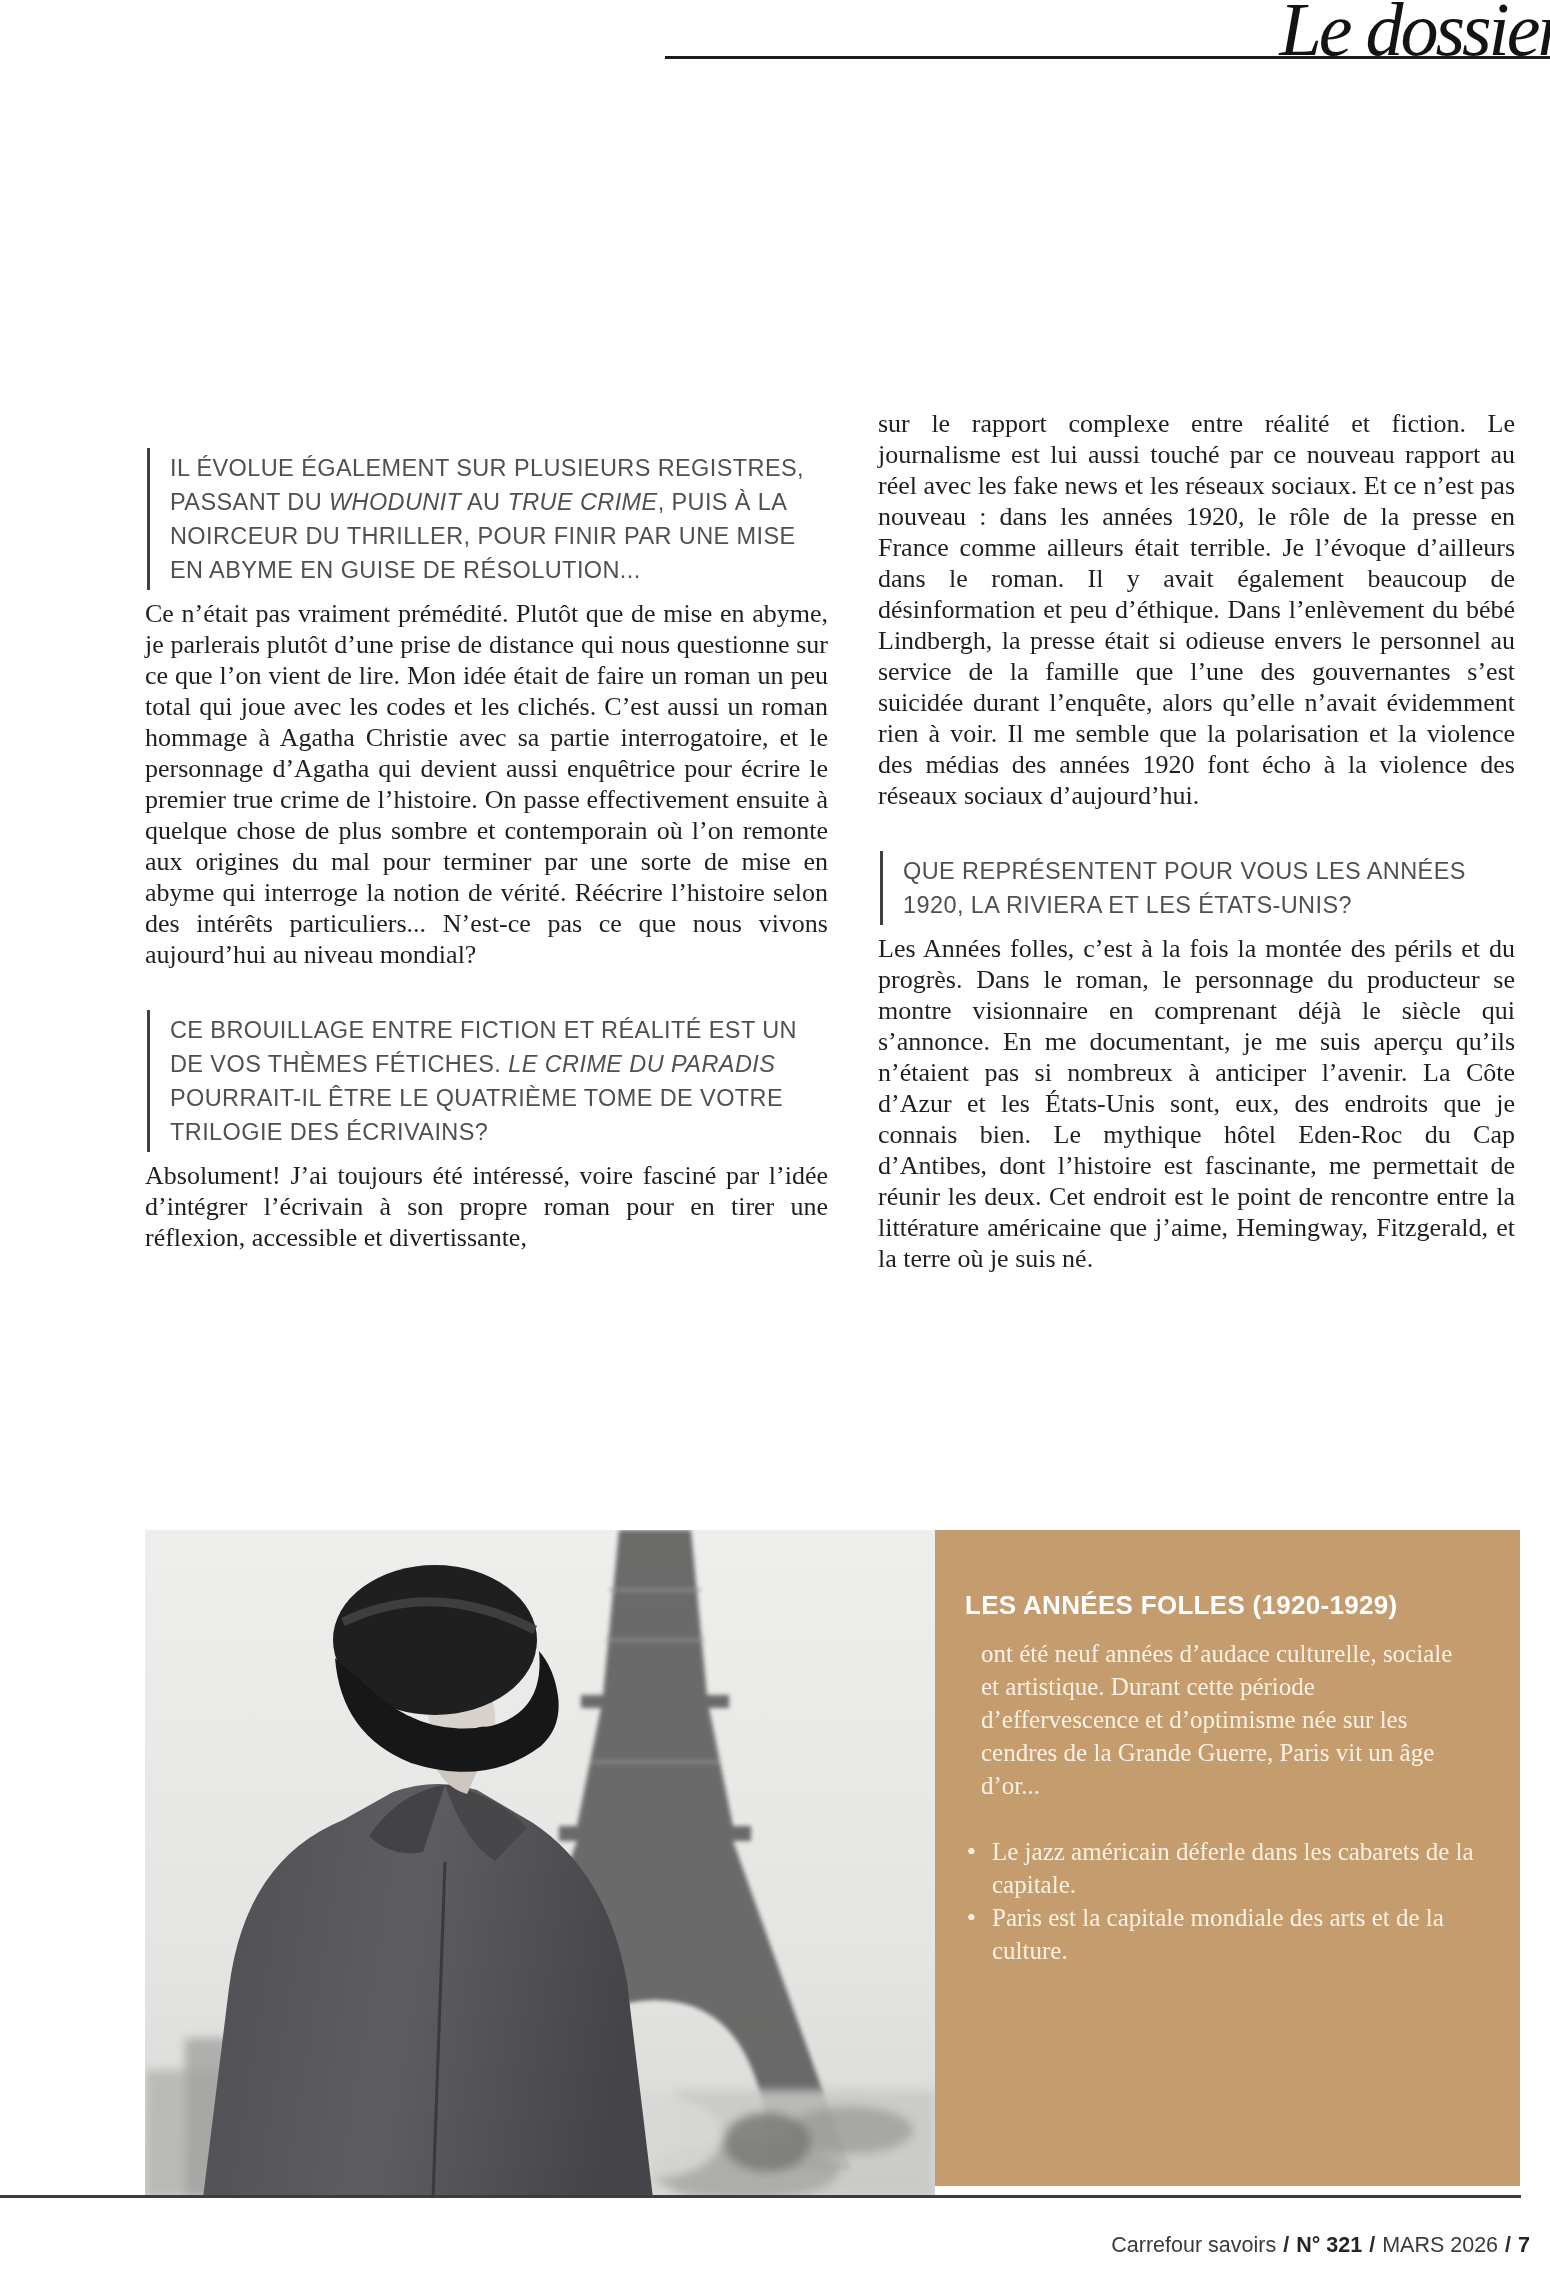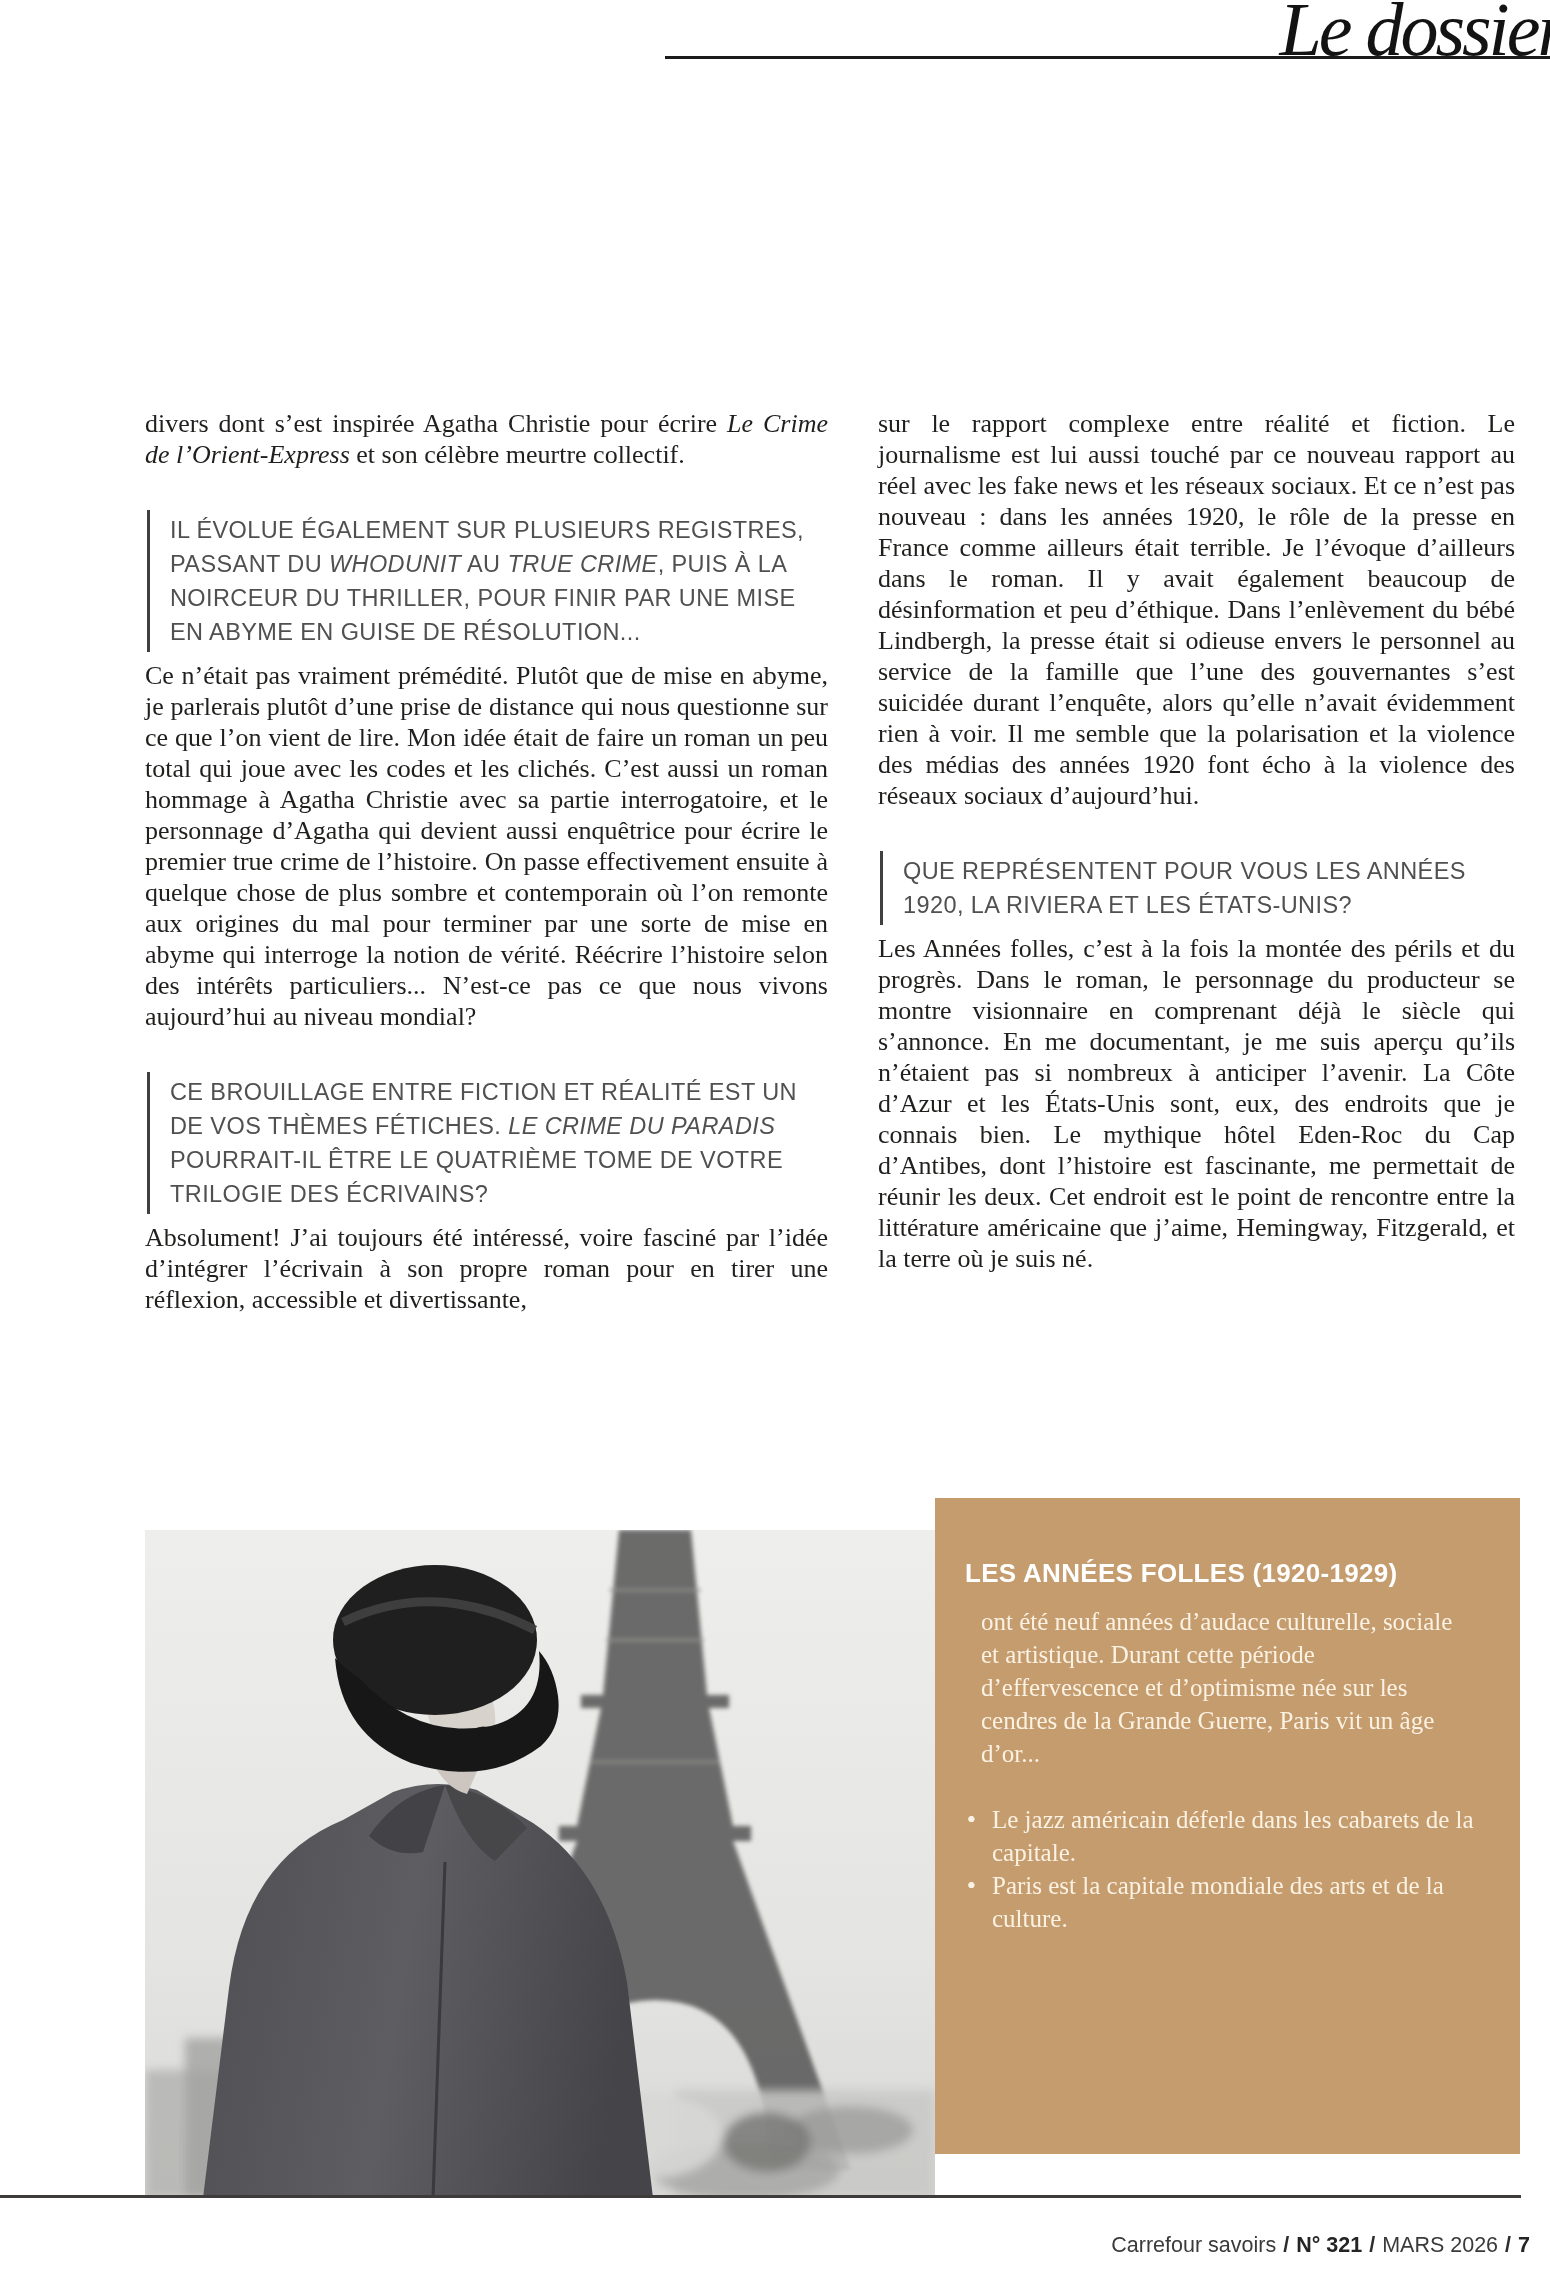--- a/index.html
+++ b/index.html
@@ -38,21 +38,21 @@
     font-family:"Liberation Sans", sans-serif;
     font-size:23.5px; line-height:34px; letter-spacing:0.4px;
     color:#505050; text-align:left;
   }
 
   
   .photo-wrap { position:absolute; left:145px; top:1530px; width:790px; height:668px; }
   .photo-wrap svg { display:block; width:790px; height:668px; }
 
   .infobox {
-    position:absolute; left:935px; top:1498px; width:585px; height:656px;
+    position:absolute; left:935px; top:1530px; width:585px; height:656px;
     background:#c59c6e; color:#fbf2e4;
     padding:60px 46px 0 30px; box-sizing:border-box;
   }
   .infobox-title {
     margin:0 0 8px 0;
     font-family:"Liberation Sans", sans-serif; font-weight:700;
     font-size:26px; letter-spacing:0.3px; color:#ffffff;
   }
   .infobox-intro { margin:16px; font-size:25px; line-height:33px; }
   .infobox-list { list-style:none; margin:33px 0 0 0; padding:0; }
@@ -78,21 +78,20 @@
 </style>
 </head>
 <body>
 
 <div class="page">
 
   <div class="masthead-rule"></div>
   <h1 class="masthead">Le dossier</h1>
 
   <div class="col col-left">
-    <p><span>divers dont s’est inspirée Agatha Christie pour écrire </span><span class="it">Le Crime de l’Orient-Express</span><span> et son célèbre meurtre collectif.</span></p>
 
     <div class="question"><span>IL ÉVOLUE ÉGALEMENT SUR PLUSIEURS REGISTRES, PASSANT DU </span><span class="it">WHODUNIT</span><span> AU </span><span class="it">TRUE CRIME</span><span>, PUIS À LA NOIRCEUR DU THRILLER, POUR FINIR PAR UNE MISE EN ABYME EN GUISE DE RÉSOLUTION...</span></div>
 
     <p>Ce n’était pas vraiment prémédité. Plutôt que de mise en abyme, je parlerais plutôt d’une prise de distance qui nous questionne sur ce que l’on vient de lire. Mon idée était de faire un roman un peu total qui joue avec les codes et les clichés. C’est aussi un roman hommage à Agatha Christie avec sa partie interrogatoire, et le personnage d’Agatha qui devient aussi enquêtrice pour écrire le premier true crime de l’histoire. On passe effectivement ensuite à quelque chose de plus sombre et contemporain où l’on remonte aux origines du mal pour terminer par une sorte de mise en abyme qui interroge la notion de vérité. Réécrire l’histoire selon des intérêts particuliers... N’est-ce pas ce que nous vivons aujourd’hui au niveau mondial?</p>
 
     <div class="question"><span>CE BROUILLAGE ENTRE FICTION ET RÉALITÉ EST UN DE VOS THÈMES FÉTICHES. </span><span class="it">LE CRIME DU PARADIS</span><span> POURRAIT-IL ÊTRE LE QUATRIÈME TOME DE VOTRE TRILOGIE DES ÉCRIVAINS?</span></div>
 
     <p>Absolument! J’ai toujours été intéressé, voire fasciné par l’idée d’intégrer l’écrivain à son propre roman pour en tirer une réflexion, accessible et divertissante,</p>
   </div>
 

